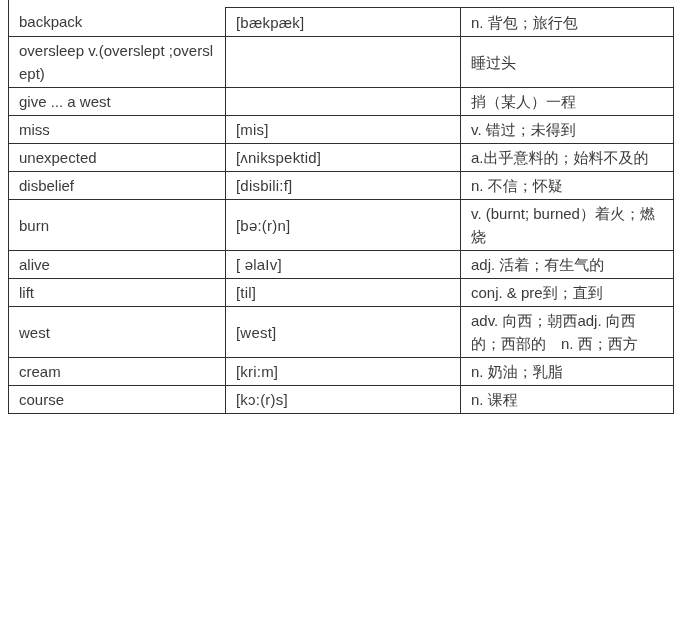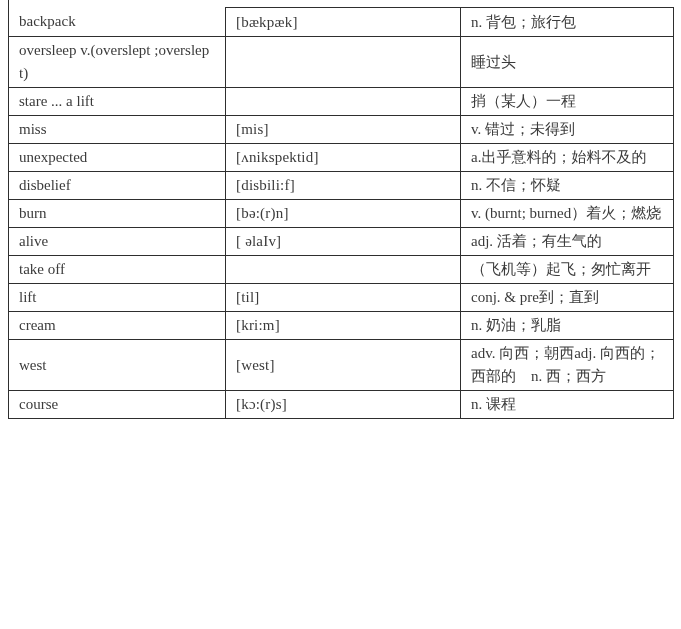--- a/index.html
+++ b/index.html
@@ -7,21 +7,21 @@
     --text:#3b3b3b;
     --bg:#ffffff;
   }
   html,body{margin:0;padding:0;}
   .page{
     position:relative;
     width:681px;
     height:629px;
     background:var(--bg);
     overflow:hidden;
-    font-family:Liberation Serif, serif;
+    font-family:Liberation Sans, sans-serif;
   }
   .border-stub{
     position:absolute;
     left:8px;
     top:0;
     width:1px;
     height:9px;
     background:var(--border);
   }
   table.vocab{
@@ -65,21 +65,21 @@
       <td class="c1">backpack</td>
       <td class="c2">[bækpæk]</td>
       <td class="c3">n. 背包；旅行包</td>
     </tr>
         <tr>
       <td class="c1">oversleep v.(overslept ;overslept)</td>
       <td class="c2"></td>
       <td class="c3">睡过头</td>
     </tr>
         <tr>
-      <td class="c1">stare ... a lift</td>
+      <td class="c1">give ... a west</td>
       <td class="c2"></td>
       <td class="c3">捎（某人）一程</td>
     </tr>
         <tr>
       <td class="c1">miss</td>
       <td class="c2">[mis]</td>
       <td class="c3">v. 错过；未得到</td>
     </tr>
         <tr>
       <td class="c1">unexpected</td>
@@ -95,38 +95,33 @@
       <td class="c1">burn</td>
       <td class="c2">[bə:(r)n]</td>
       <td class="c3">v. (burnt; burned）着火；燃烧</td>
     </tr>
         <tr>
       <td class="c1">alive</td>
       <td class="c2">[ əlaIv]</td>
       <td class="c3">adj. 活着；有生气的</td>
     </tr>
         <tr>
-      <td class="c1">take off</td>
-      <td class="c2"></td>
-      <td class="c3">（飞机等）起飞；匆忙离开</td>
-    </tr>
-        <tr>
       <td class="c1">lift</td>
       <td class="c2">[til]</td>
       <td class="c3">conj. &amp; pre到；直到</td>
     </tr>
         <tr>
+      <td class="c1">west</td>
+      <td class="c2">[west]</td>
+      <td class="c3">adv. 向西；朝西adj. 向西的；西部的　n. 西；西方</td>
+    </tr>
+        <tr>
       <td class="c1">cream</td>
       <td class="c2">[kri:m]</td>
       <td class="c3">n. 奶油；乳脂</td>
-    </tr>
-        <tr>
-      <td class="c1">west</td>
-      <td class="c2">[west]</td>
-      <td class="c3">adv. 向西；朝西adj. 向西的；西部的　n. 西；西方</td>
     </tr>
         <tr>
       <td class="c1">course</td>
       <td class="c2">[kɔ:(r)s]</td>
       <td class="c3">n. 课程</td>
     </tr>
       </tbody>
   </table>
 
 </div>

